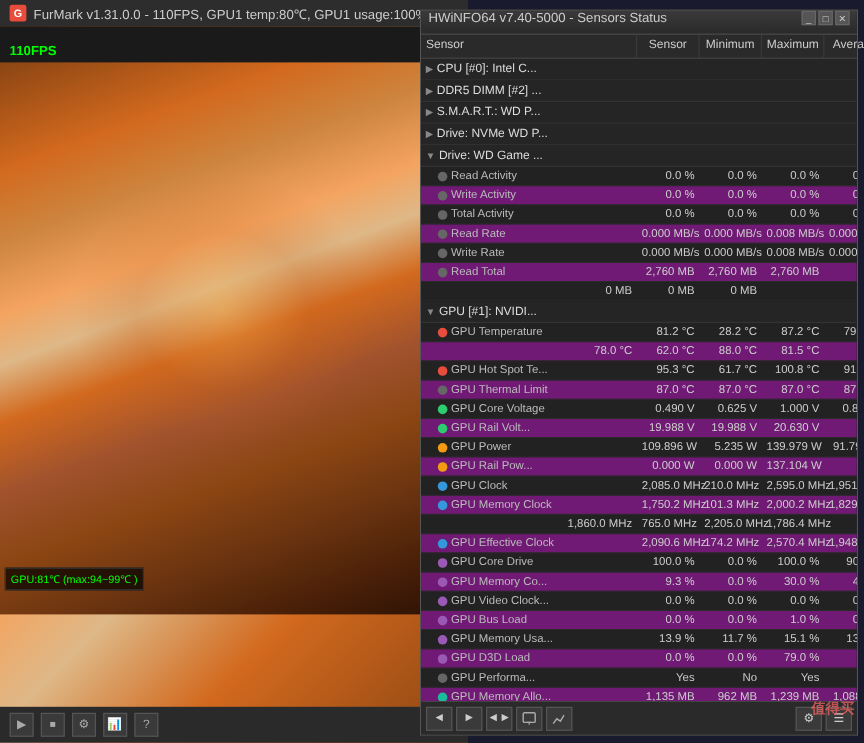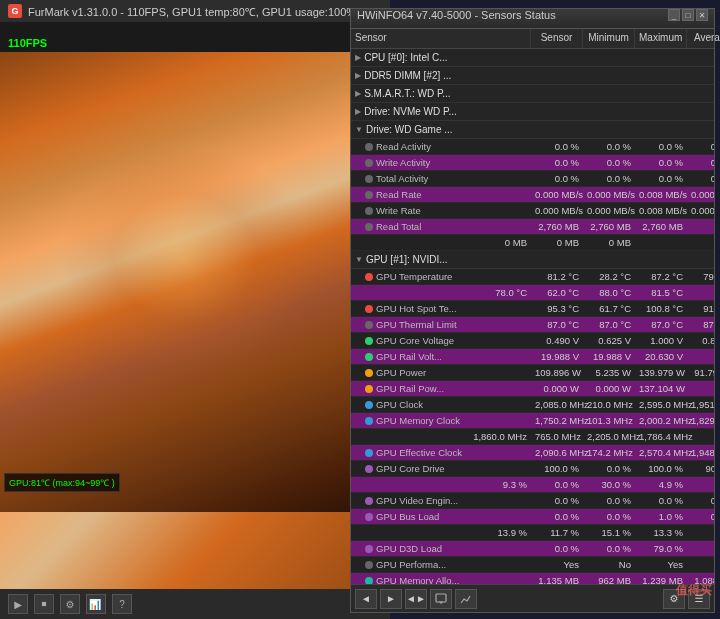--- a/index.html
+++ b/index.html
@@ -632,46 +632,54 @@
         <div class="hwinfo-sensor-name">
           <div class="sensor-icon load" style="background-color: rgb(155, 89, 182);"></div>
           <span>GPU Core Drive</span>
         </div>
         <div class="hwinfo-cell">100.0 %</div>
         <div class="hwinfo-cell">0.0 %</div>
         <div class="hwinfo-cell">100.0 %</div>
         <div class="hwinfo-cell">90.4 %</div>
       </div>
       <div class="hwinfo-row">
+        <div class="hwinfo-sensor-name">
+          <div class="sensor-icon load" style="background-color: rgb(155, 89, 182);"></div>
+          <span>GPU Memory Co...</span>
+        </div>
         <div class="hwinfo-cell">9.3 %</div>
         <div class="hwinfo-cell">0.0 %</div>
         <div class="hwinfo-cell">30.0 %</div>
         <div class="hwinfo-cell">4.9 %</div>
       </div>
       <div class="hwinfo-row">
         <div class="hwinfo-sensor-name">
           <div class="sensor-icon load" style="background-color: rgb(155, 89, 182);"></div>
-          <span>GPU Video Engin...</span>
+          <span>GPU Video Clock...</span>
         </div>
         <div class="hwinfo-cell">0.0 %</div>
         <div class="hwinfo-cell">0.0 %</div>
         <div class="hwinfo-cell">0.0 %</div>
         <div class="hwinfo-cell">0.0 %</div>
       </div>
       <div class="hwinfo-row">
         <div class="hwinfo-sensor-name">
           <div class="sensor-icon load" style="background-color: rgb(155, 89, 182);"></div>
           <span>GPU Bus Load</span>
         </div>
         <div class="hwinfo-cell">0.0 %</div>
         <div class="hwinfo-cell">0.0 %</div>
         <div class="hwinfo-cell">1.0 %</div>
         <div class="hwinfo-cell">0.1 %</div>
       </div>
       <div class="hwinfo-row">
+        <div class="hwinfo-sensor-name">
+          <div class="sensor-icon load" style="background-color: rgb(155, 89, 182);"></div>
+          <span>GPU Memory Usa...</span>
+        </div>
         <div class="hwinfo-cell">13.9 %</div>
         <div class="hwinfo-cell">11.7 %</div>
         <div class="hwinfo-cell">15.1 %</div>
         <div class="hwinfo-cell">13.3 %</div>
       </div>
       <div class="hwinfo-row">
         <div class="hwinfo-sensor-name">
           <div class="sensor-icon load" style="background-color: rgb(155, 89, 182);"></div>
           <span>GPU D3D Load</span>
         </div>

